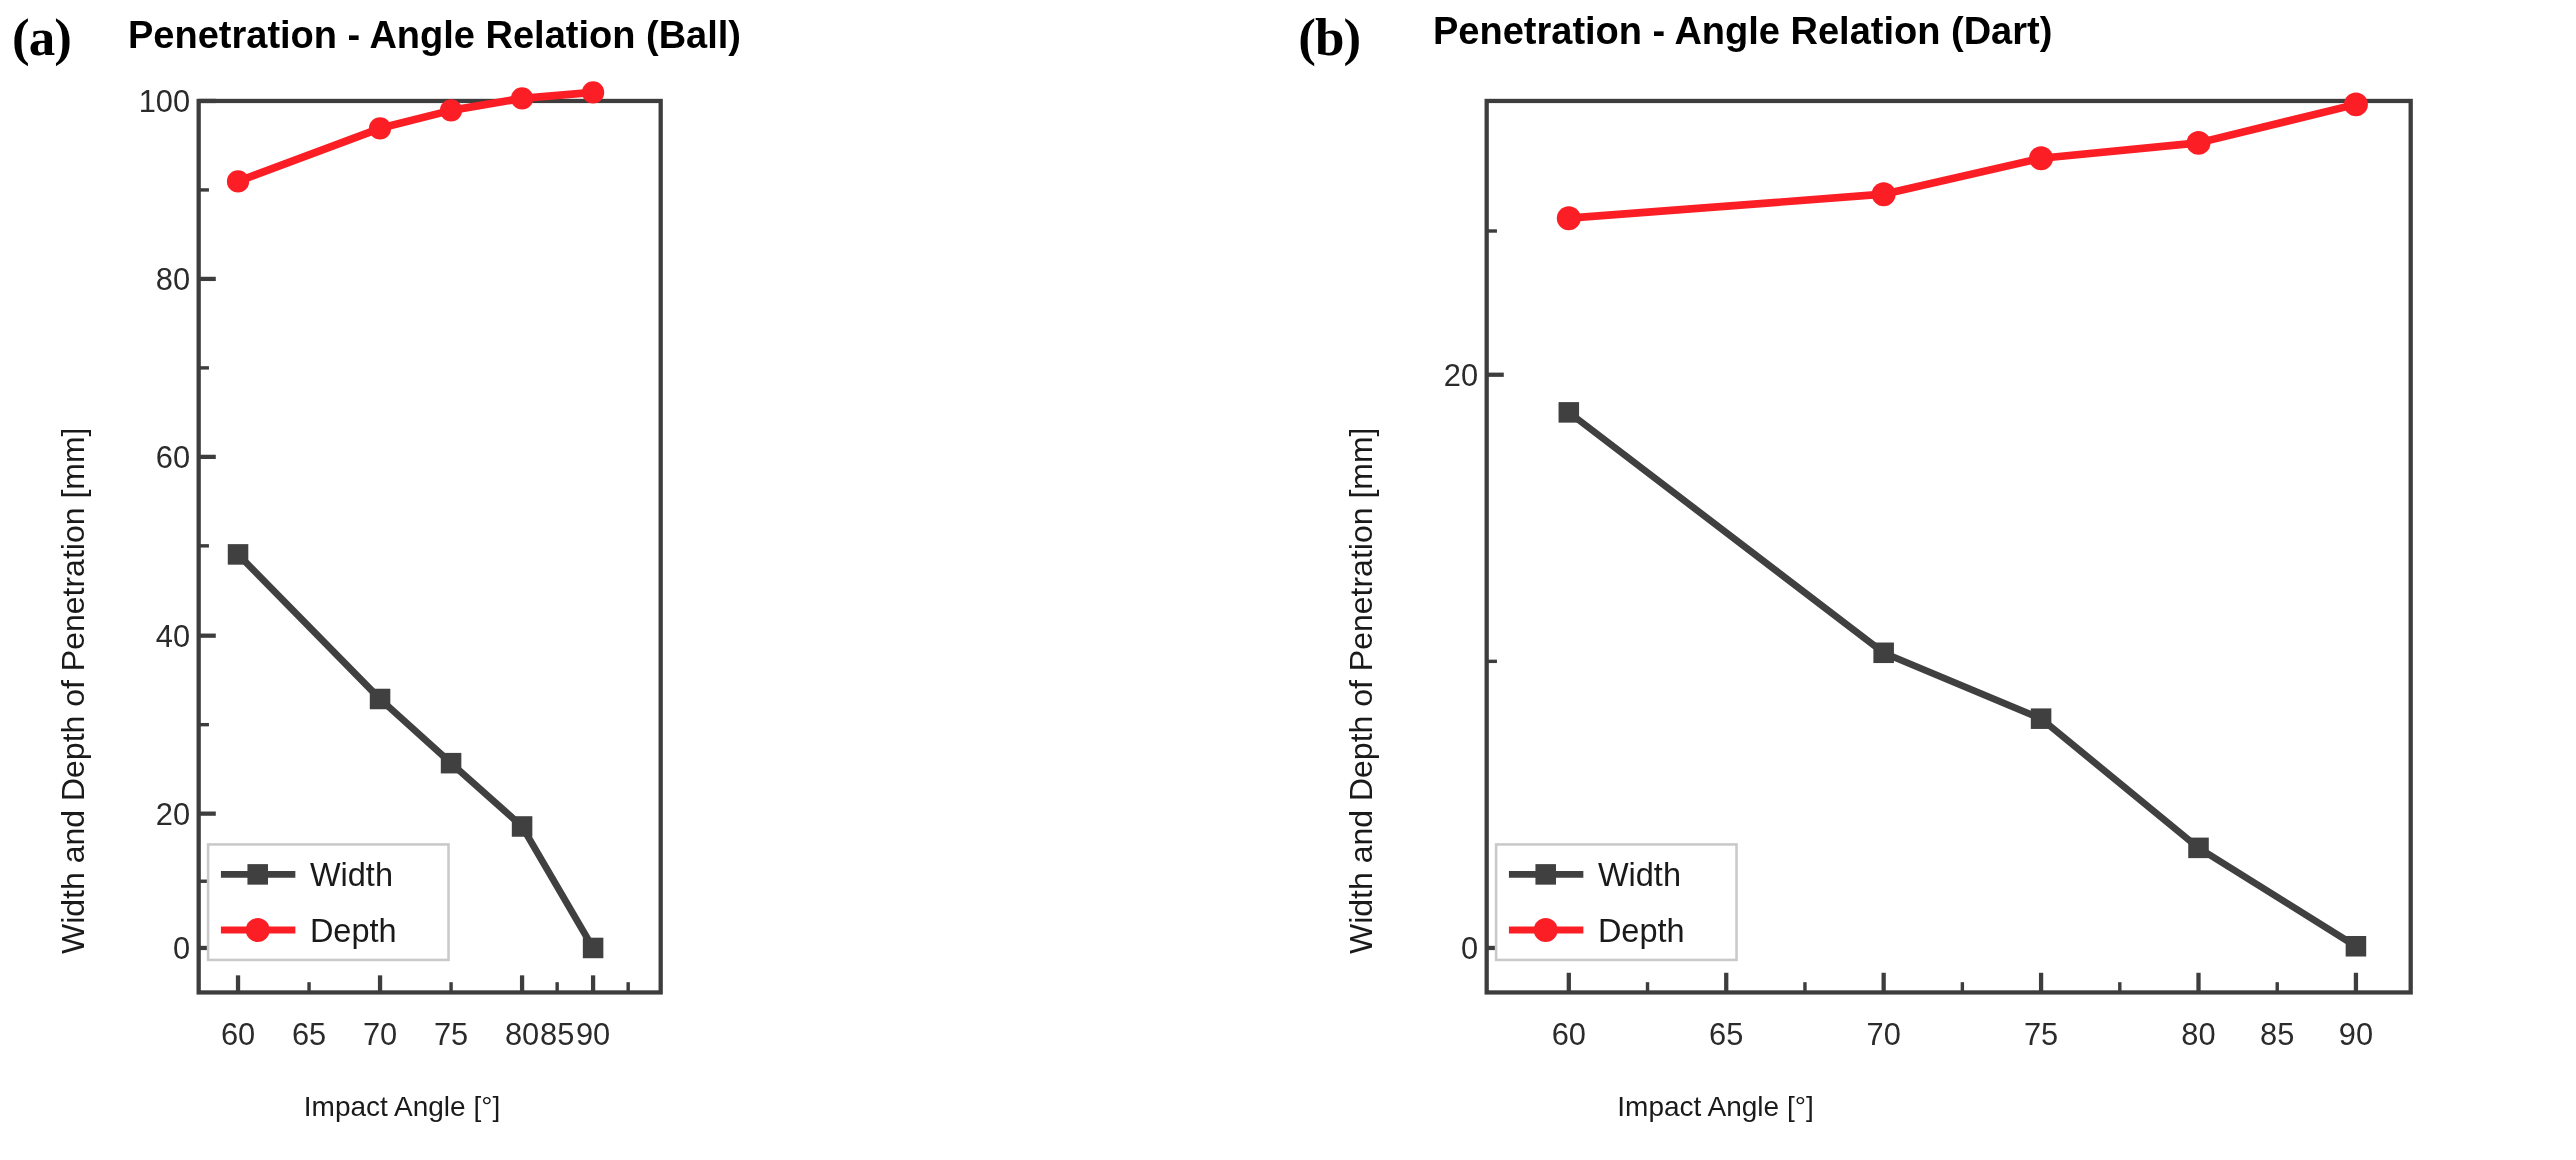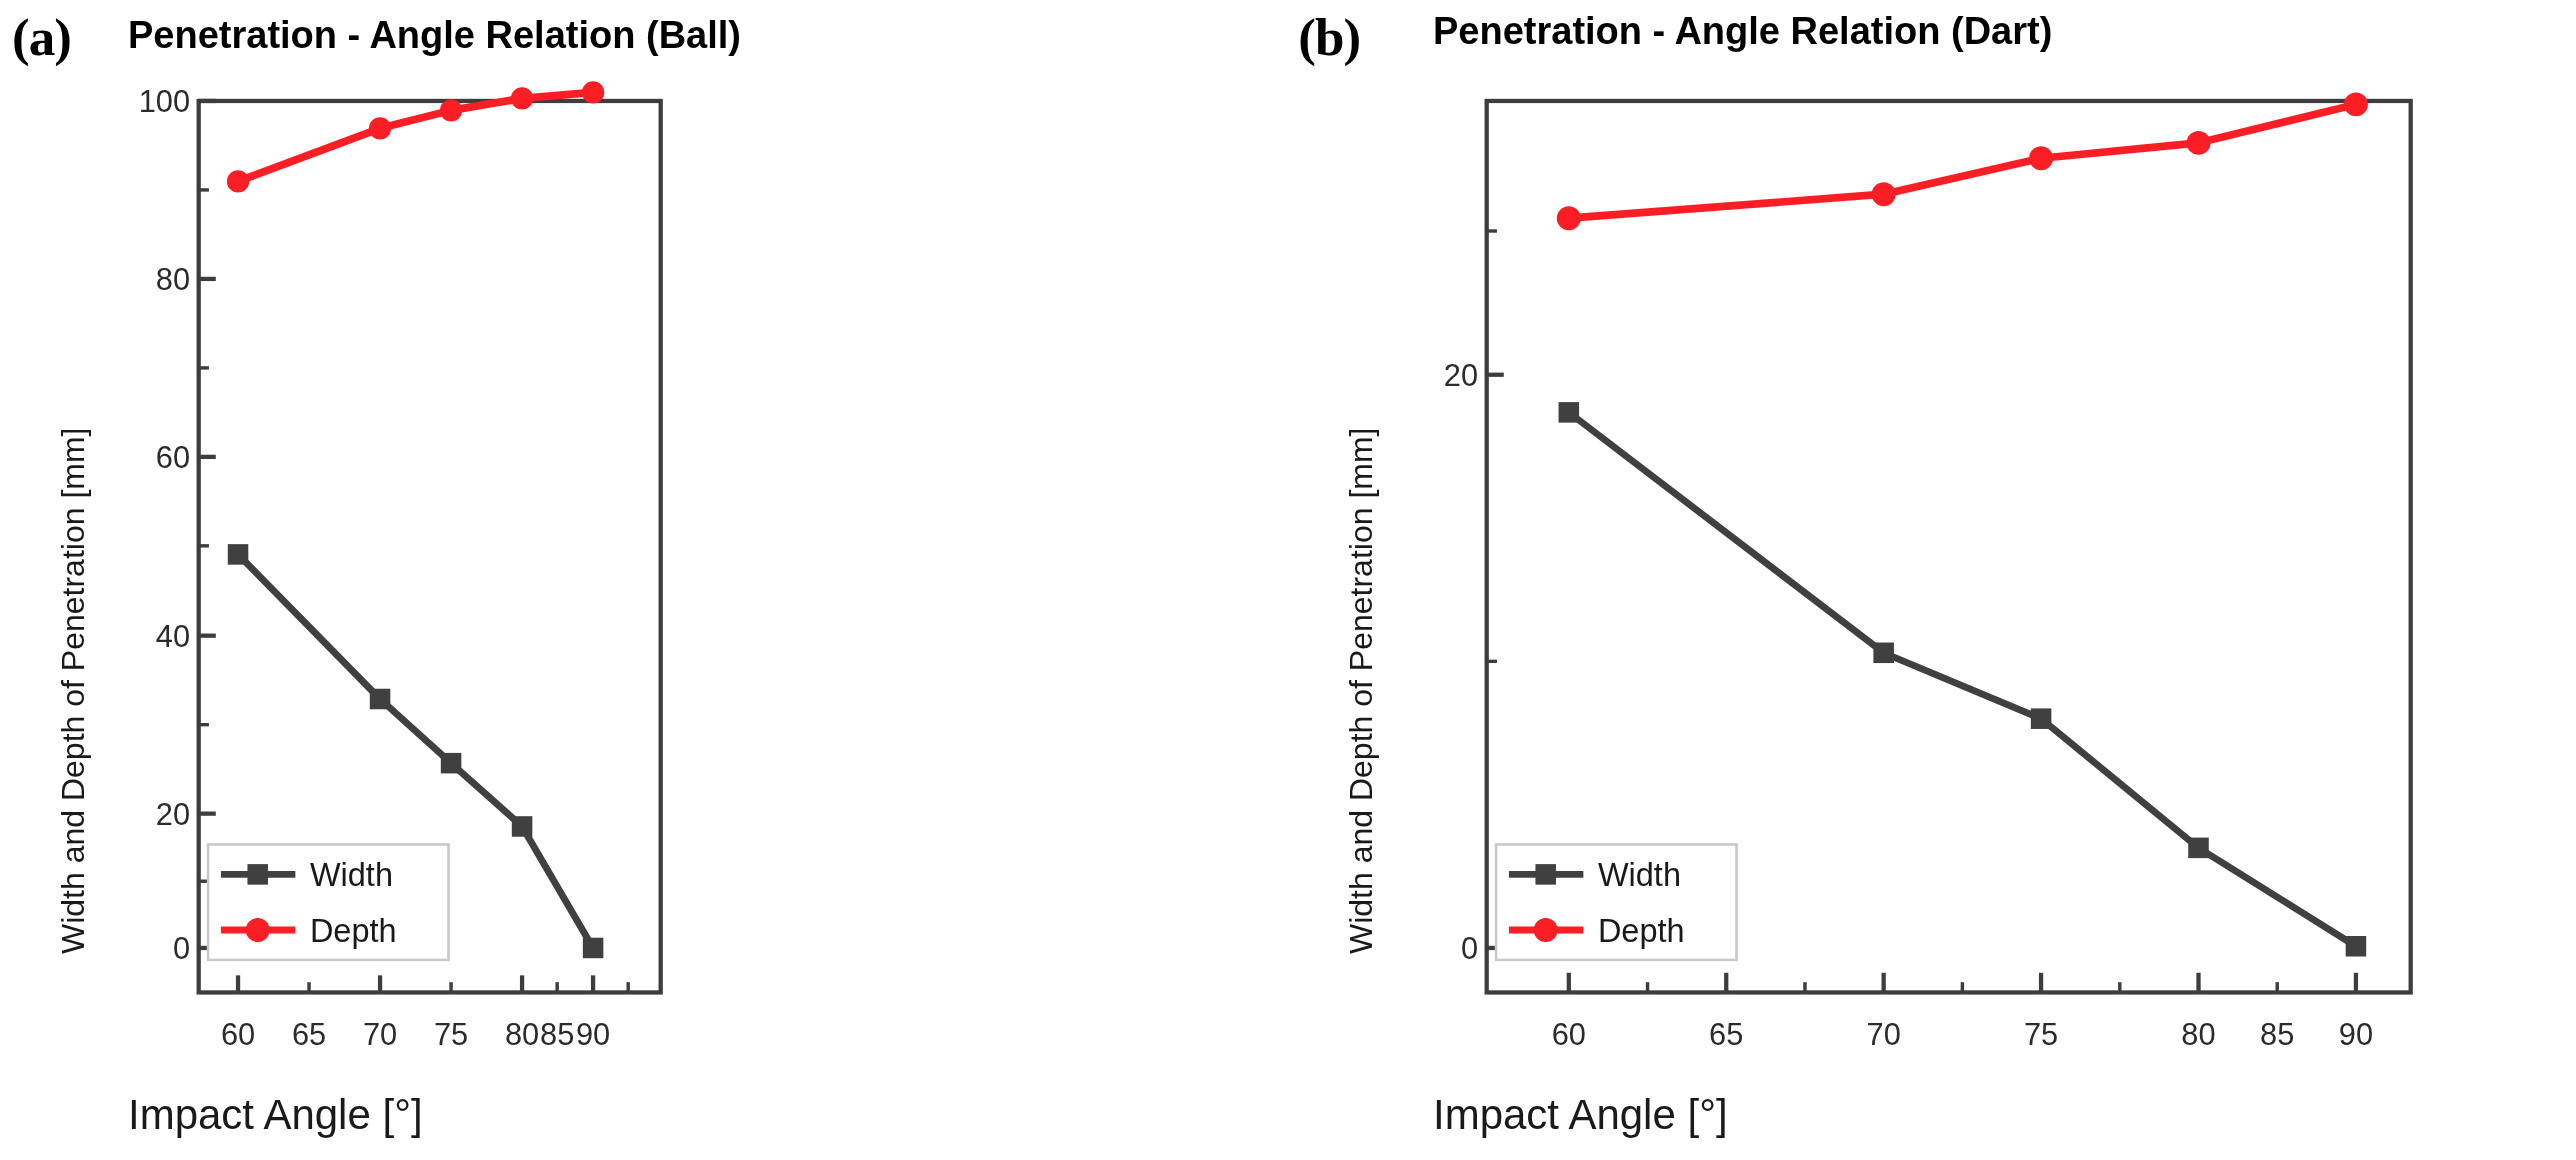--- a/index.html
+++ b/index.html
@@ -6,21 +6,21 @@
   body{width:2576px;height:1161px;font-family:"Liberation Sans",sans-serif;color:#1a1a1a;overflow:hidden;}
   .figure{position:relative;width:2576px;height:1161px;display:flex;}
   .panel{position:relative;width:1288px;height:1161px;}
   .panel-letter{position:absolute;font-family:"Liberation Serif",serif;font-weight:bold;font-size:53px;color:#000;letter-spacing:-0.9px;}
   .panel-a .panel-letter{left:12px;top:6.8px;}
   .panel-b .panel-letter{left:10.3px;top:6.8px;}
   .chart-title{position:absolute;font-family:"Liberation Sans",sans-serif;font-weight:bold;font-size:38px;color:#000;text-align:center;white-space:nowrap;}
   .panel-a .chart-title{left:128px;top:13.7px;width:548px;}
   .panel-b .chart-title{left:145px;top:10.3px;width:565px;}
   .ylabel{position:absolute;transform:rotate(-90deg);transform-origin:left top;font-size:32px;color:#1a1a1a;white-space:nowrap;font-family:"Liberation Sans",sans-serif;}
-  .xlabel{position:absolute;font-size:42px;color:#1a1a1a;white-space:nowrap;text-align:left;font-family:"Liberation Sans",sans-serif;}
+  .xlabel{position:absolute;font-size:28px;color:#1a1a1a;white-space:nowrap;text-align:center;font-family:"Liberation Sans",sans-serif;}
   .plotsvg{position:absolute;left:0;top:0;}
   .ytick-label,.xtick-label{font-family:"Liberation Sans",sans-serif;font-size:36px;fill:#2b2b2b;}
   .legend-text{font-family:"Liberation Sans",sans-serif;font-size:38px;fill:#1a1a1a;}
 </style>
 </head>
 <body>
 
 <div class="figure">
 
   <div class="panel panel-a">

